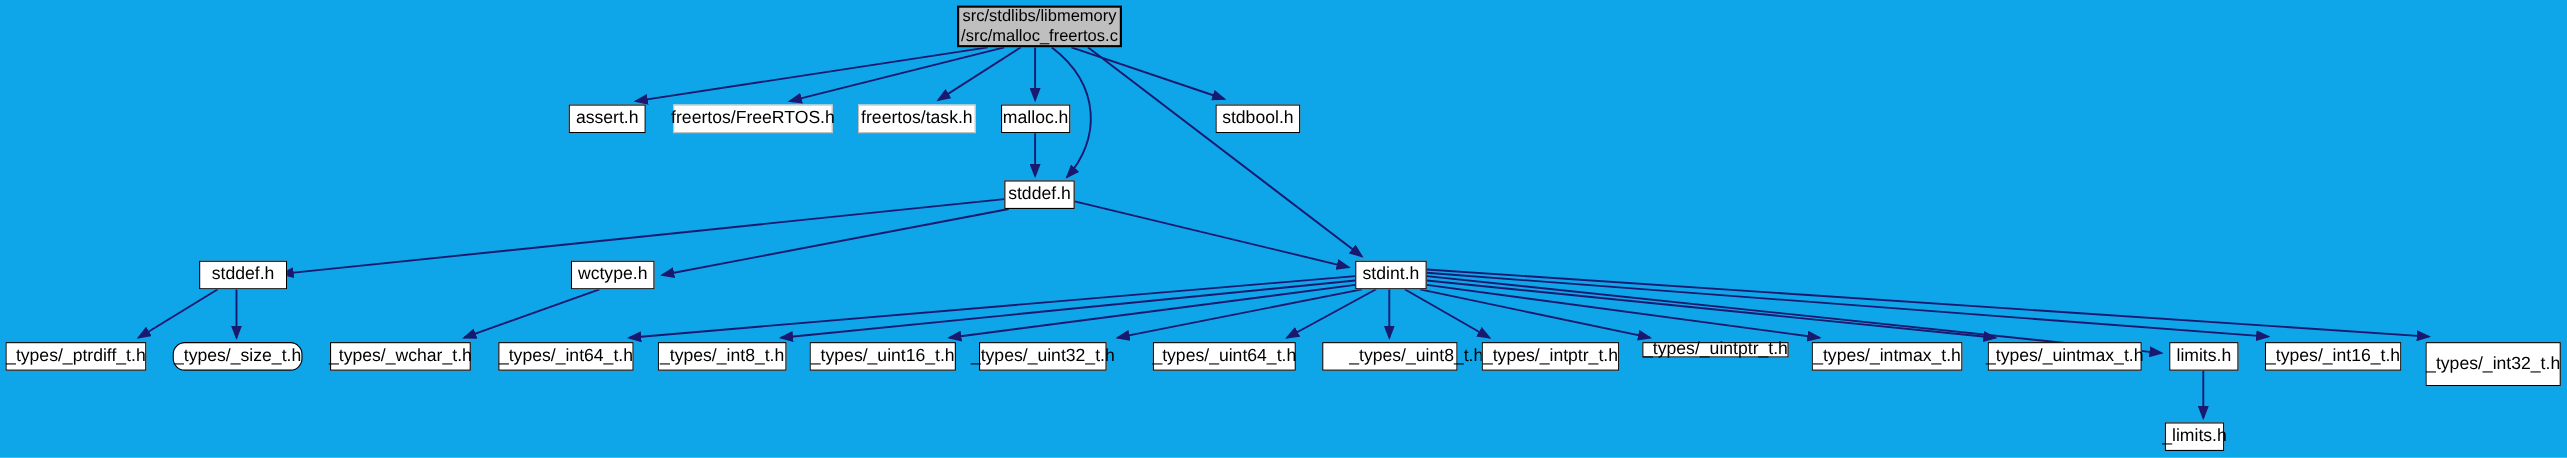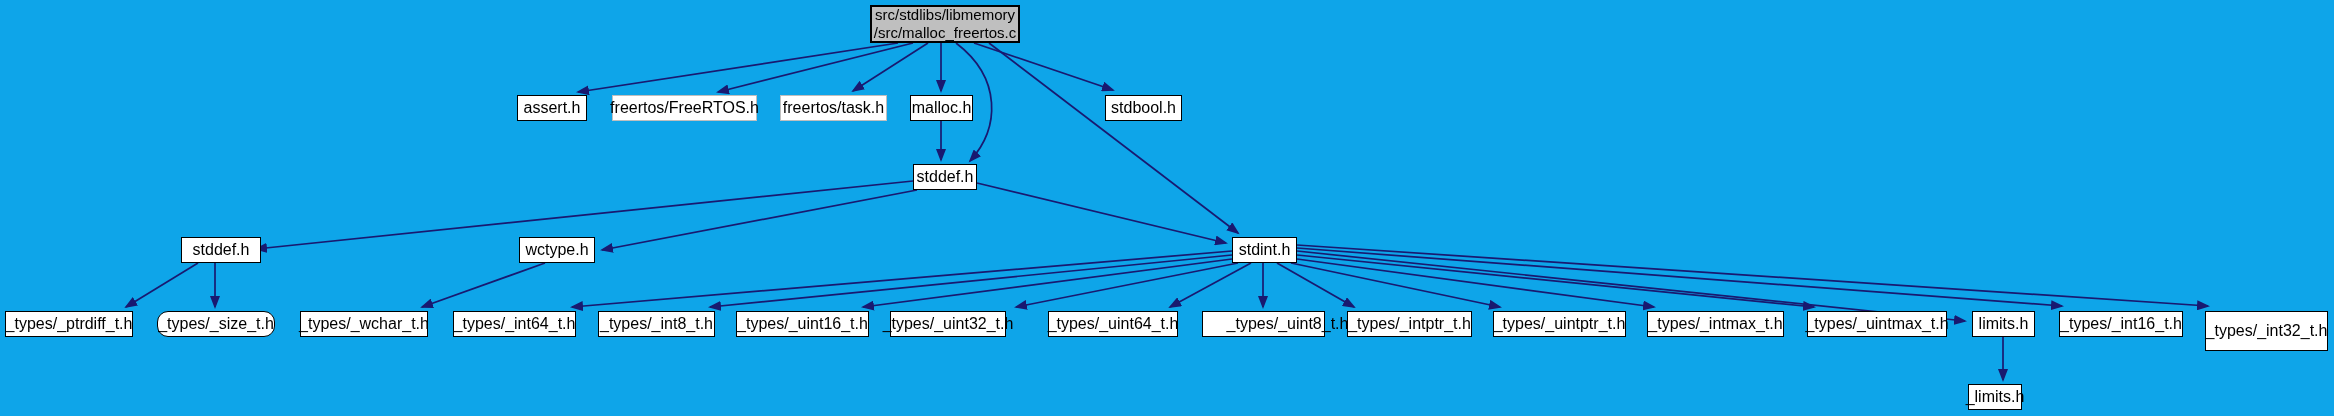--- a/index.html
+++ b/index.html
@@ -121,21 +121,21 @@
   <div class="node" style="left:736px; top:311px; width:133px; height:26px;">_types/_uint16_t.h</div>
 
   <div class="node" style="left:890px; top:311px; width:116px; height:26px;">_types/_uint32_t.h</div>
 
   <div class="node" style="left:1048px; top:311px; width:130px; height:26px;">_types/_uint64_t.h</div>
 
   <div class="node" style="left:1202px; top:311px; width:123px; height:26px;padding-left:48px;">_types/_uint8_t.h</div>
 
   <div class="node" style="left:1347px; top:311px; width:125px; height:26px;">_types/_intptr_t.h</div>
 
-  <div class="node" style="left:1493px; top:311px; width:133px; height:26px;">_types/_uintptr_t.h</div>
+  <div class="node" style="left:1493px; top:311px; width:133px; height:14px;">_types/_uintptr_t.h</div>
 
   <div class="node" style="left:1647px; top:311px; width:137px; height:26px;">_types/_intmax_t.h</div>
 
   <div class="node" style="left:1807px; top:311px; width:140px; height:26px;">_types/_uintmax_t.h</div>
 
   <div class="node" style="left:1972px; top:311px; width:63px; height:26px;">limits.h</div>
 
   <div class="node" style="left:2059px; top:311px; width:124px; height:26px;">_types/_int16_t.h</div>
 
   <div class="node" style="left:2205px; top:311px; width:123px; height:40px;">_types/_int32_t.h</div>

